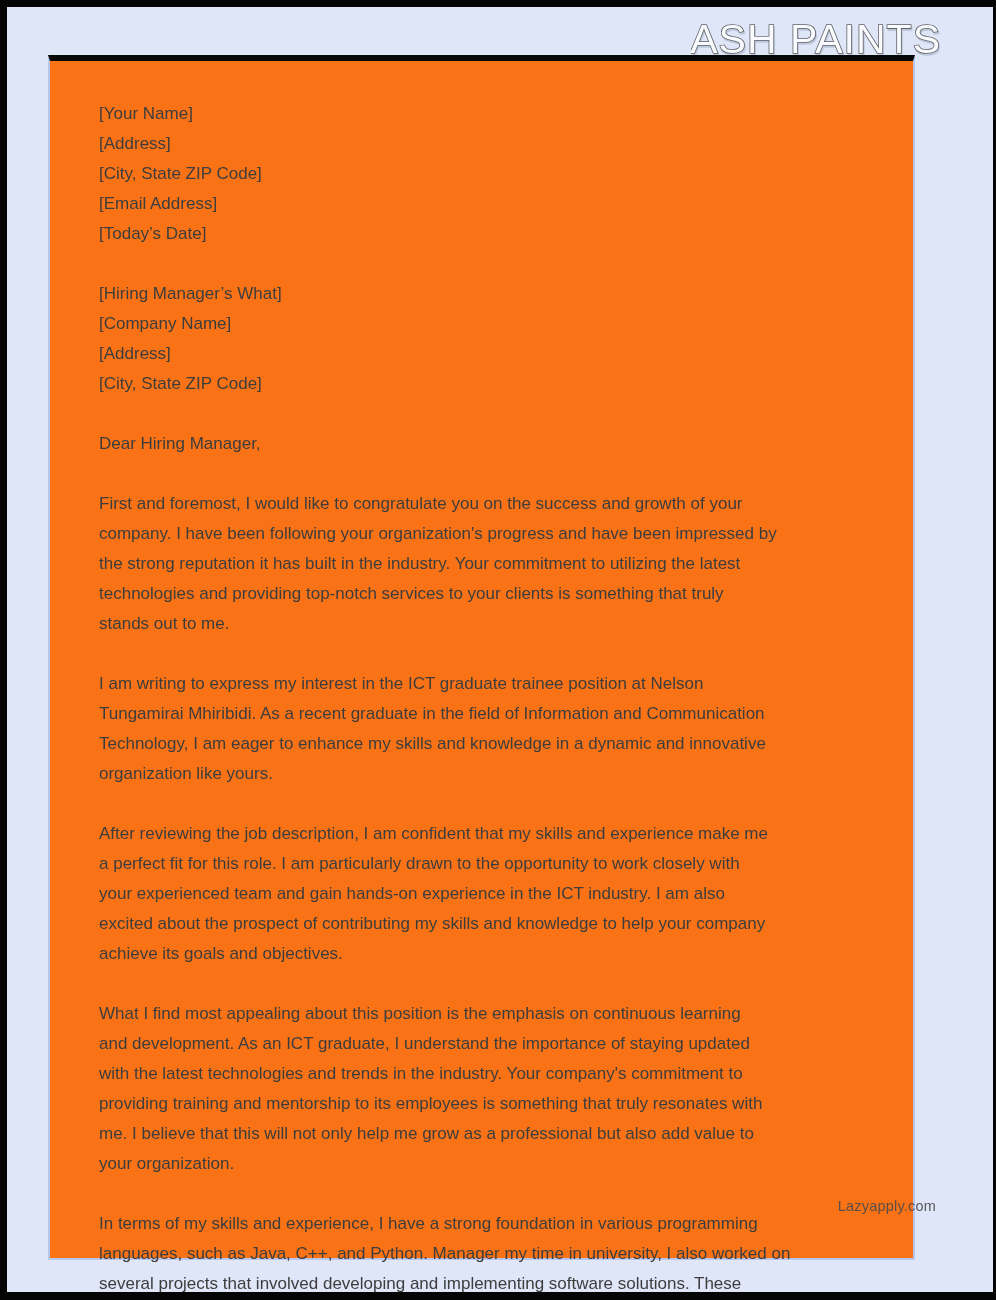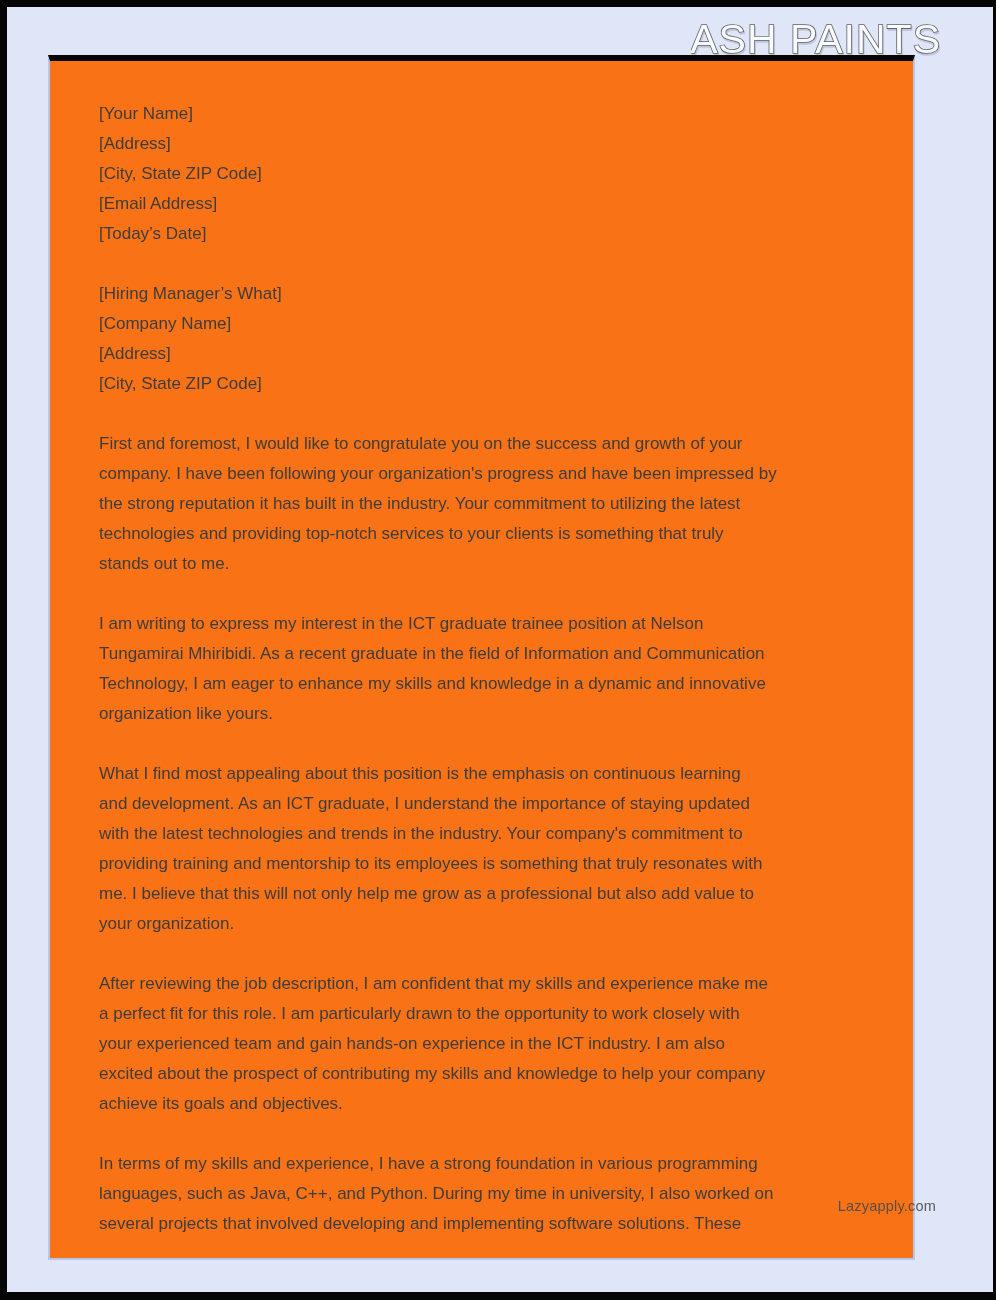--- a/index.html
+++ b/index.html
@@ -68,41 +68,42 @@
     <div class="letter">
       <p class="block">[Your Name]
 [Address]
 [City, State ZIP Code]
 [Email Address]
 [Today’s Date]</p>
       <p class="block">[Hiring Manager’s What]
 [Company Name]
 [Address]
 [City, State ZIP Code]</p>
+      <p class="block">Dear Hiring Manager,</p>
       <p class="block">First and foremost, I would like to congratulate you on the success and growth of your
 company. I have been following your organization's progress and have been impressed by
 the strong reputation it has built in the industry. Your commitment to utilizing the latest
 technologies and providing top-notch services to your clients is something that truly
 stands out to me.</p>
       <p class="block">I am writing to express my interest in the ICT graduate trainee position at Nelson
 Tungamirai Mhiribidi. As a recent graduate in the field of Information and Communication
 Technology, I am eager to enhance my skills and knowledge in a dynamic and innovative
 organization like yours.</p>
+      <p class="block">After reviewing the job description, I am confident that my skills and experience make me
+a perfect fit for this role. I am particularly drawn to the opportunity to work closely with
+your experienced team and gain hands-on experience in the ICT industry. I am also
+excited about the prospect of contributing my skills and knowledge to help your company
+achieve its goals and objectives.</p>
       <p class="block">What I find most appealing about this position is the emphasis on continuous learning
 and development. As an ICT graduate, I understand the importance of staying updated
 with the latest technologies and trends in the industry. Your company's commitment to
 providing training and mentorship to its employees is something that truly resonates with
 me. I believe that this will not only help me grow as a professional but also add value to
 your organization.</p>
-      <p class="block">After reviewing the job description, I am confident that my skills and experience make me
-a perfect fit for this role. I am particularly drawn to the opportunity to work closely with
-your experienced team and gain hands-on experience in the ICT industry. I am also
-excited about the prospect of contributing my skills and knowledge to help your company
-achieve its goals and objectives.</p>
       <p class="block">In terms of my skills and experience, I have a strong foundation in various programming
-languages, such as Java, C++, and Python. During my time in university, I also worked on
+languages, such as Java, C++, and Python. Manager my time in university, I also worked on
 several projects that involved developing and implementing software solutions. These</p>
     </div>
   </div>
 
   <div class="watermark">Lazyapply.com</div>
 
 </div>
 
 </body></html>

